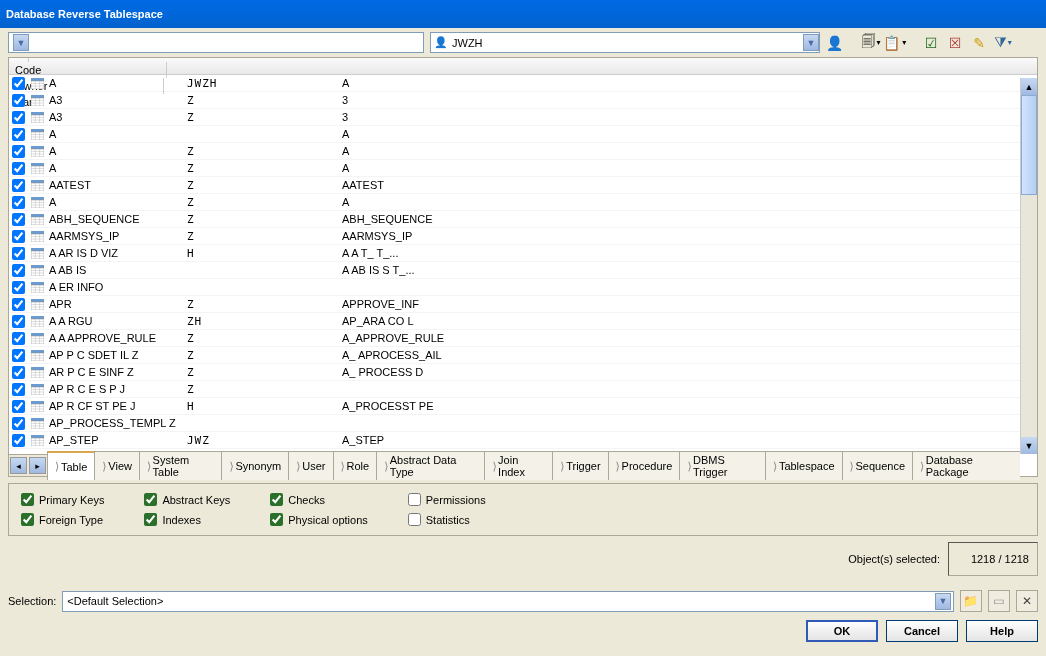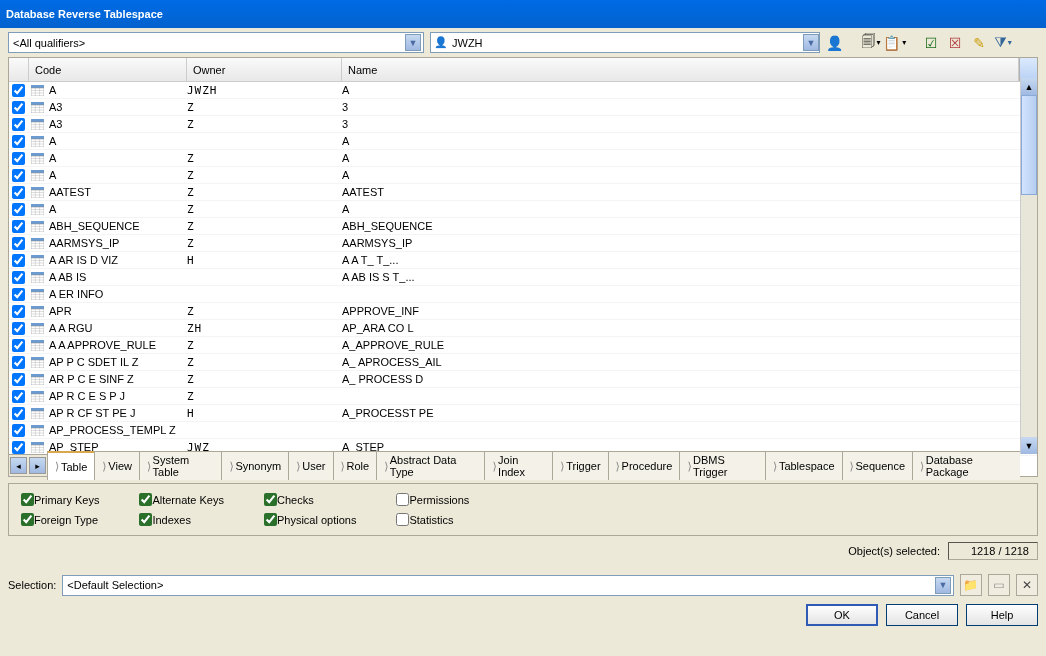--- a/index.html
+++ b/index.html
@@ -8,21 +8,21 @@
 .main { padding: 4px 8px 8px 8px; }
 .toolbar { display: flex; align-items: center; gap: 6px; margin-bottom: 4px; }
 .combo { height: 21px; border: 1px solid #7f9db9; background: #fff; display: flex; align-items: center; padding: 0 2px 0 4px; }
 .combo-text { flex: 1; overflow: hidden; white-space: nowrap; }
 .combo-arrow { width: 16px; height: 17px; background: linear-gradient(to bottom,#c6d9f1,#a0b9e2); border:1px solid #7f9db9; display:flex; align-items:center; justify-content:center; font-size:9px; color:#4a6aa3; }
 .qual-combo { width: 416px; }
 .tb-icon { width:18px; height:18px; display:inline-flex; align-items:center; justify-content:center; font-size:14px; cursor:pointer; }
 .tb-sep { width:6px; }
 .tb-icon .drop { font-size:8px; margin-left:1px; }
 .grid-wrap { border: 1px solid #aca899; background:#fff; height: 420px; position:relative; }
-.grid-header { display:flex; background: linear-gradient(to bottom,#fafafa,#e8e8e8); border-bottom:1px solid #ccc; height:24px; }
+.grid-header { display:flex; background: linear-gradient(to bottom,#fafafa,#e8e8e8); border-bottom:1px solid #ccc; height:17px;flex-direction:column; }
 .grid-header .gh { border-right:1px solid #ccc; padding: 2px 6px; display:flex; align-items:center; }
 .gh-chk { width:20px; }
 .gh-code { width: 158px; }
 .gh-owner { width: 155px; }
 .gh-name { flex:1; }
 .gh-scroll { width:18px; background:linear-gradient(to bottom,#dbeafe,#b8d0f3); border-left:1px solid #b0b0b0; }
 .grid-body { height: 378px; overflow:hidden; }
 .grid-row { display:flex; height:17px; align-items:center; border-bottom:1px solid #f4f4f4;}
 .grid-row input[type=checkbox]{ margin: 0 3px; }
 .cell-chk{ width:20px; display:flex; align-items:center;}
@@ -35,45 +35,44 @@
 .sv-up,.sv-down{height:17px; background:linear-gradient(to bottom,#c6d9f1,#a0b9e2); display:flex; align-items:center; justify-content:center; font-size:9px;}
 .sv-thumb{ position:absolute; top:17px; left:0; right:0; height:100px; background:linear-gradient(to right,#d2e3ff,#b5cef0); border:1px solid #8aa9d6;}
 .grid-footer { position:absolute; bottom:0; left:0; right:17px; height:22px; display:flex; align-items:center; background:#ece9d8; border-top:1px solid #aca899;}
 .hf-arrow{ width:17px; height:17px; background:linear-gradient(to bottom,#c6d9f1,#a0b9e2); border:1px solid #999; display:flex; align-items:center; justify-content:center; font-size:9px; margin:0 1px;}
 .tabs{ display:flex; overflow:hidden; flex:1;}
 .tab{ padding:2px 7px; background:#f4f2e8; border:1px solid #aca899; border-bottom:none; margin-right:-1px; display:flex; align-items:center; cursor:pointer;}
 .tab.sel{ background:#fff; font-weight:normal; border-top:2px solid #d9a74e;}
 .tab-ang{ width:6px; color:#888;}
 .options-box{ margin-top:6px; border:1px solid #aca899; background:#ece9d8; padding:9px 12px; display:flex; gap:40px;}
 .opt-col{ display:flex; flex-direction:column; gap:7px;}
-.opt{ display:flex; align-items:center; }
+.opt{ display:flex; align-items:center; gap:5px;}
 .opt input{accent-color:#2a6f2a;}
 .status-row{ display:flex; justify-content:flex-end; align-items:center; gap:8px; margin-top:6px;}
 .status-label{ }
-.status-box{ border:1px inset #aca899; background:#ece9d8; padding:2px 8px; width:90px; text-align:right;}
+.status-box{ border:1px inset #aca899; background:#ece9d8; padding:10px 8px; width:90px; text-align:right;}
 .sel-row{ display:flex; align-items:center; gap:6px; margin-top:14px;}
 .sel-combo{ flex:1; }
 .sel-btn{ width:22px; height:22px; border:1px solid #aca899; background:#f0ede0; display:flex; align-items:center; justify-content:center; font-size:12px;}
 .btn-row{ display:flex; justify-content:flex-end; gap:8px; margin-top:8px; }
-.btn{ width:72px; height:22px; border:1px solid #003c74; background:linear-gradient(to bottom,#fefefe,#e4e4e4); display:flex; align-items:center; justify-content:center; cursor:pointer;}
+.btn{ width:72px; height:22px; border:1px solid #003c74; background:linear-gradient(to bottom,#fefefe,#e4e4e4); display:flex; align-items:center; justify-content:center; cursor:pointer;font-weight:bold;}
 .btn.default{ border:2px solid #2f5bb7;}
 .user-icon-combo{ display:flex; align-items:center; width:390px; border:1px solid #7f9db9; background:#fff; height:21px; padding-left:3px;}
 .user-ico{width:15px; height:15px; display:inline-flex; align-items:center; justify-content:center; margin-right:3px;}
 </style>
 </head>
 <body>
 
 <div class="titlebar">
   <span>Database Reverse Tablespace</span>
 </div>
 
 <div class="main">
   <div class="toolbar">
     <div class="combo qual-combo">
-      <span class="combo-text">&lt;All qualifiers&gt;</span>
       <span class="combo-arrow">▼</span>
     </div>
     <div class="user-icon-combo">
       <span class="user-ico">👤</span>
       <span class="combo-text">JWZH</span>
       <span class="combo-arrow">▼</span>
     </div>
     <span class="tb-icon">👤</span>
     <span class="tb-sep"></span>
     <span class="tb-icon">🗐<span class="drop">▾</span></span>
@@ -522,21 +521,21 @@
           <span>Primary Keys</span>
         </label>
       <label class="opt">
           <input type="checkbox" checked="" style="">
           <span>Foreign Type</span>
         </label>
     </div>
     <div class="opt-col">
       <label class="opt">
           <input type="checkbox" checked="" style="">
-          <span>Alternate Keys</span>
+          <span>Abstract Keys</span>
         </label>
       <label class="opt">
           <input type="checkbox" checked="" style="">
           <span>Indexes</span>
         </label>
     </div>
     <div class="opt-col">
       <label class="opt">
           <input type="checkbox" checked="" style="">
           <span>Checks</span>

